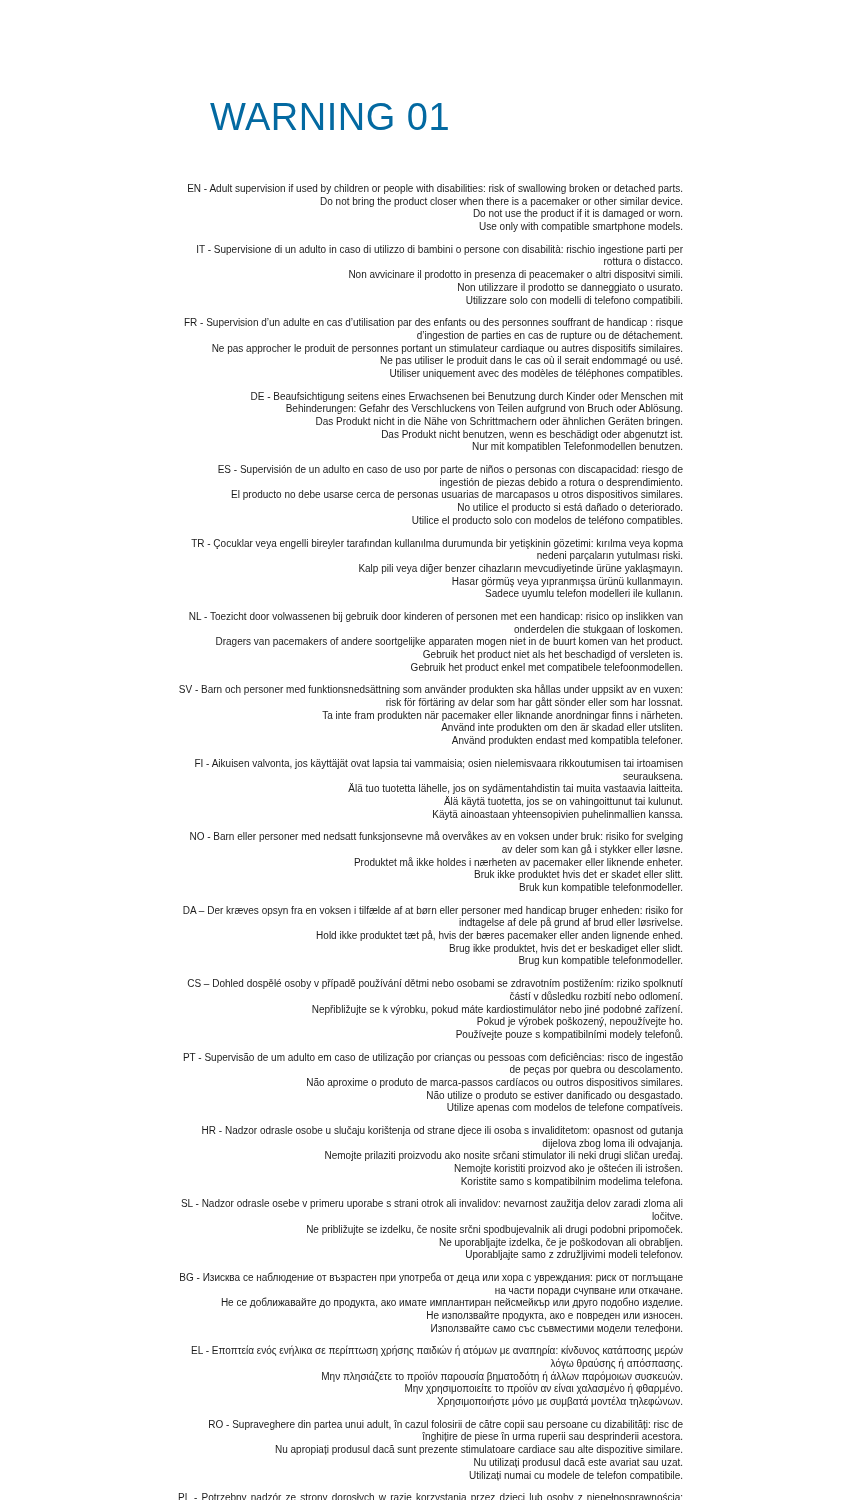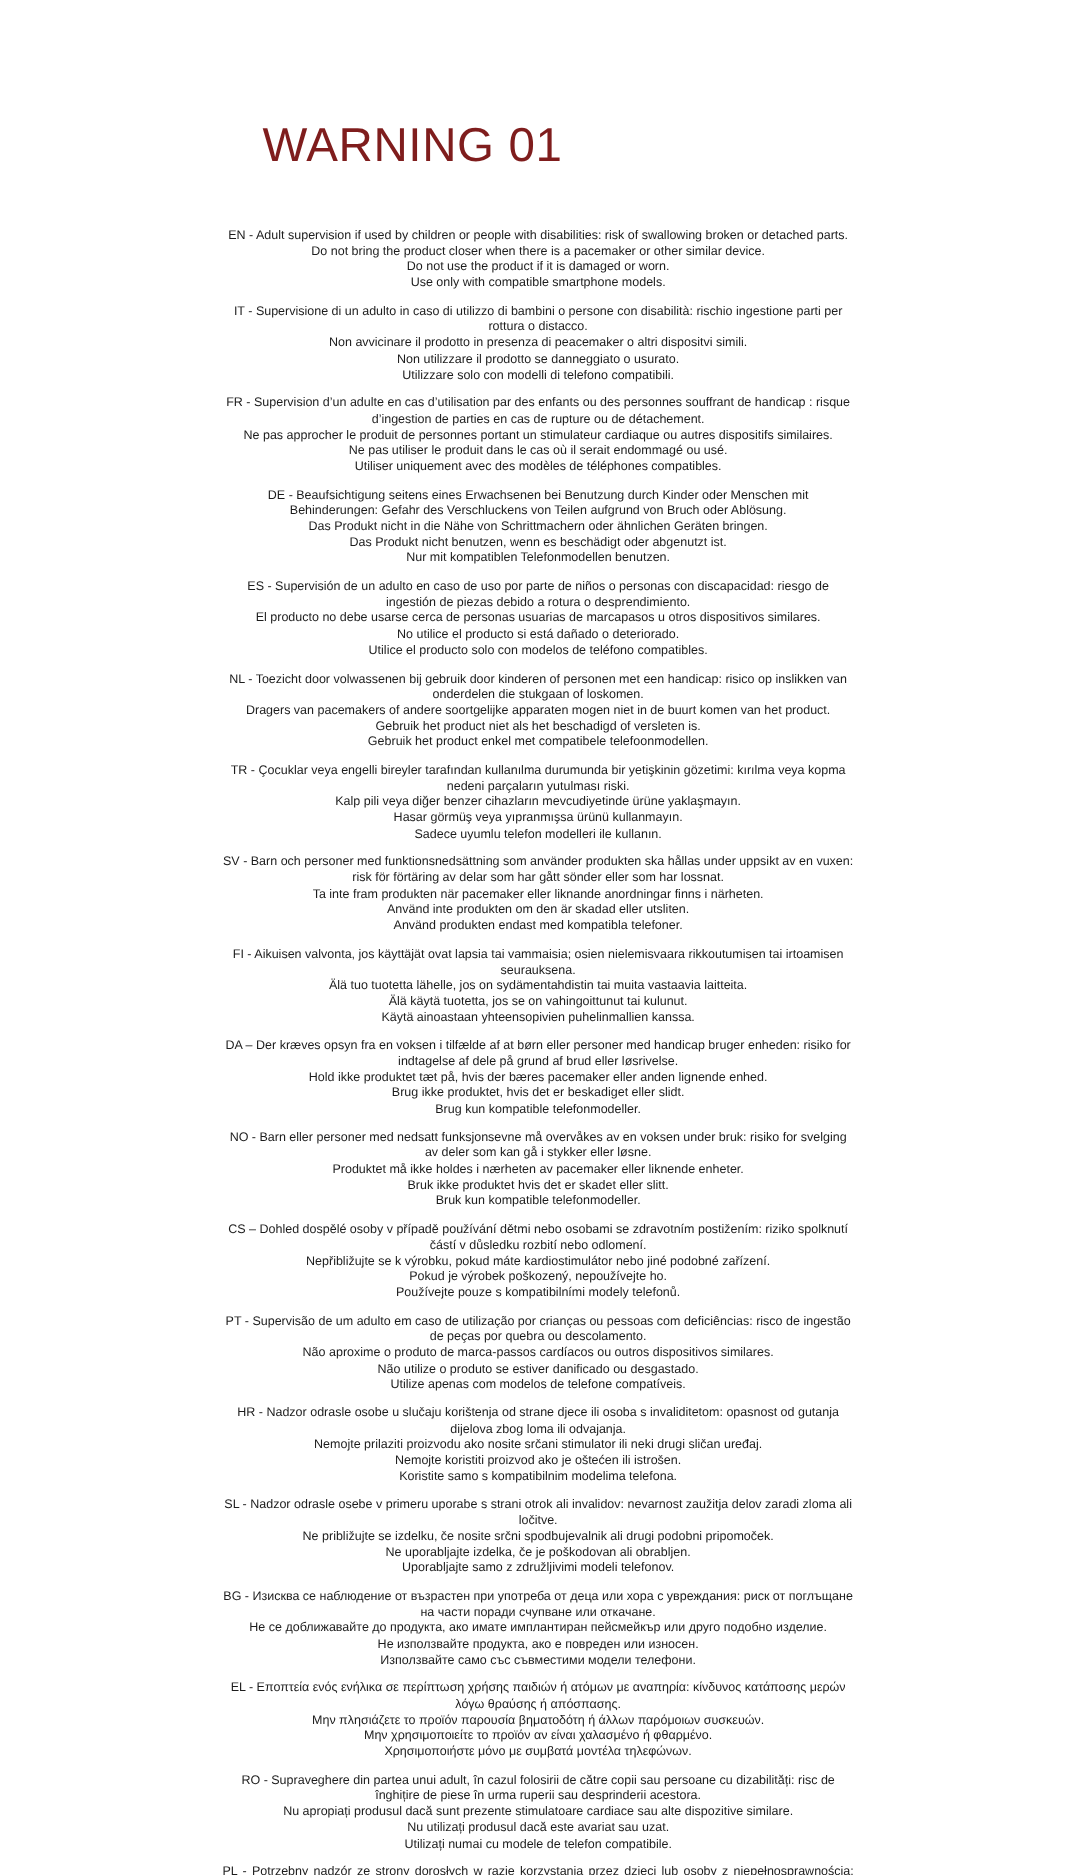--- a/index.html
+++ b/index.html
@@ -14,34 +14,34 @@
     background: #ffffff;
     box-sizing: border-box;
     padding: 96px 170px 60px 178px;
     font-family: "Liberation Sans", sans-serif;
     color: #1c1c1c;
   }
   .doc-title {
     font-size: 38px;
     font-weight: 400;
     letter-spacing: 0.5px;
-    color: #7f1d1d;
+    color: #0369a1;
     margin: 0 0 44px 32px;
     font-family: "Liberation Sans", sans-serif;
   }
   .content {
     width: 505px;
   }
   .sec {
     margin: 0 0 10px 0;
     font-size: 10px;
     line-height: 1.27;
     color: #1c1c1c;
     white-space: pre-line;
-    text-align: center;
+    text-align: right;
   }
   .sec.justify {
     text-align: justify;
     white-space: normal;
   }
 </style>
 </head>
 <body>
 
 <div class="page">
@@ -60,44 +60,44 @@
 Ne pas utiliser le produit dans le cas où il serait endommagé ou usé.
 Utiliser uniquement avec des modèles de téléphones compatibles.</p>
     <p class="sec">DE - Beaufsichtigung seitens eines Erwachsenen bei Benutzung durch Kinder oder Menschen mit Behinderungen: Gefahr des Verschluckens von Teilen aufgrund von Bruch oder Ablösung.
 Das Produkt nicht in die Nähe von Schrittmachern oder ähnlichen Geräten bringen.
 Das Produkt nicht benutzen, wenn es beschädigt oder abgenutzt ist.
 Nur mit kompatiblen Telefonmodellen benutzen.</p>
     <p class="sec">ES - Supervisión de un adulto en caso de uso por parte de niños o personas con discapacidad: riesgo de ingestión de piezas debido a rotura o desprendimiento.
 El producto no debe usarse cerca de personas usuarias de marcapasos u otros dispositivos similares.
 No utilice el producto si está dañado o deteriorado.
 Utilice el producto solo con modelos de teléfono compatibles.</p>
+    <p class="sec">TR -  Çocuklar veya engelli bireyler tarafından kullanılma durumunda bir yetişkinin gözetimi: kırılma veya kopma nedeni parçaların yutulması riski.
+Kalp pili veya diğer benzer cihazların mevcudiyetinde ürüne yaklaşmayın.
+Hasar görmüş veya yıpranmışsa ürünü kullanmayın.
+Sadece uyumlu telefon modelleri ile kullanın.</p>
     <p class="sec">NL - Toezicht door volwassenen bij gebruik door kinderen of personen met een handicap: risico op inslikken van onderdelen die stukgaan of loskomen.
 Dragers van pacemakers of andere soortgelijke apparaten mogen niet in de buurt komen van het product.
 Gebruik het product niet als het beschadigd of versleten is.
 Gebruik het product enkel met compatibele telefoonmodellen.</p>
-    <p class="sec">TR -  Çocuklar veya engelli bireyler tarafından kullanılma durumunda bir yetişkinin gözetimi: kırılma veya kopma nedeni parçaların yutulması riski.
-Kalp pili veya diğer benzer cihazların mevcudiyetinde ürüne yaklaşmayın.
-Hasar görmüş veya yıpranmışsa ürünü kullanmayın.
-Sadece uyumlu telefon modelleri ile kullanın.</p>
     <p class="sec">SV - Barn och personer med funktionsnedsättning som använder produkten ska hållas under uppsikt av en vuxen: risk för förtäring av delar som har gått sönder eller som har lossnat.
 Ta inte fram produkten när pacemaker eller liknande anordningar finns i närheten.
 Använd inte produkten om den är skadad eller utsliten.
 Använd produkten endast med kompatibla telefoner.</p>
     <p class="sec">FI - Aikuisen valvonta, jos käyttäjät ovat lapsia tai vammaisia; osien nielemisvaara rikkoutumisen tai irtoamisen seurauksena.
 Älä tuo tuotetta lähelle, jos on sydämentahdistin tai muita vastaavia laitteita.
 Älä käytä tuotetta, jos se on vahingoittunut tai kulunut.
 Käytä ainoastaan yhteensopivien puhelinmallien kanssa.</p>
+    <p class="sec">NO - Barn eller personer med nedsatt funksjonsevne må overvåkes av en voksen under bruk: risiko for svelging av deler som kan gå i stykker eller løsne.
+Produktet må ikke holdes i nærheten av pacemaker eller liknende enheter.
+Bruk ikke produktet hvis det er skadet eller slitt.
+Bruk kun kompatible telefonmodeller.</p>
     <p class="sec">DA – Der kræves opsyn fra en voksen i tilfælde af at børn eller personer med handicap bruger enheden: risiko for indtagelse af dele på grund af brud eller løsrivelse.
 Hold ikke produktet tæt på, hvis der bæres pacemaker eller anden lignende enhed.
 Brug ikke produktet, hvis det er beskadiget eller slidt.
 Brug kun kompatible telefonmodeller.</p>
-    <p class="sec">NO - Barn eller personer med nedsatt funksjonsevne må overvåkes av en voksen under bruk: risiko for svelging av deler som kan gå i stykker eller løsne.
-Produktet må ikke holdes i nærheten av pacemaker eller liknende enheter.
-Bruk ikke produktet hvis det er skadet eller slitt.
-Bruk kun kompatible telefonmodeller.</p>
     <p class="sec">CS – Dohled dospělé osoby v případě používání dětmi nebo osobami se zdravotním postižením: riziko spolknutí částí v důsledku rozbití nebo odlomení.
 Nepřibližujte se k výrobku, pokud máte kardiostimulátor nebo jiné podobné zařízení.
 Pokud je výrobek poškozený, nepoužívejte ho.
 Používejte pouze s kompatibilními modely telefonů.</p>
     <p class="sec">PT - Supervisão de um adulto em caso de utilização por crianças ou pessoas com deficiências: risco de ingestão de peças por quebra ou descolamento.
 Não aproxime o produto de marca-passos cardíacos ou outros dispositivos similares.
 Não utilize o produto se estiver danificado ou desgastado.
 Utilize apenas com modelos de telefone compatíveis.</p>
     <p class="sec">HR - Nadzor odrasle osobe u slučaju korištenja od strane djece ili osoba s invaliditetom: opasnost od gutanja dijelova zbog loma ili odvajanja.
 Nemojte prilaziti proizvodu ako nosite srčani stimulator ili neki drugi sličan uređaj.

